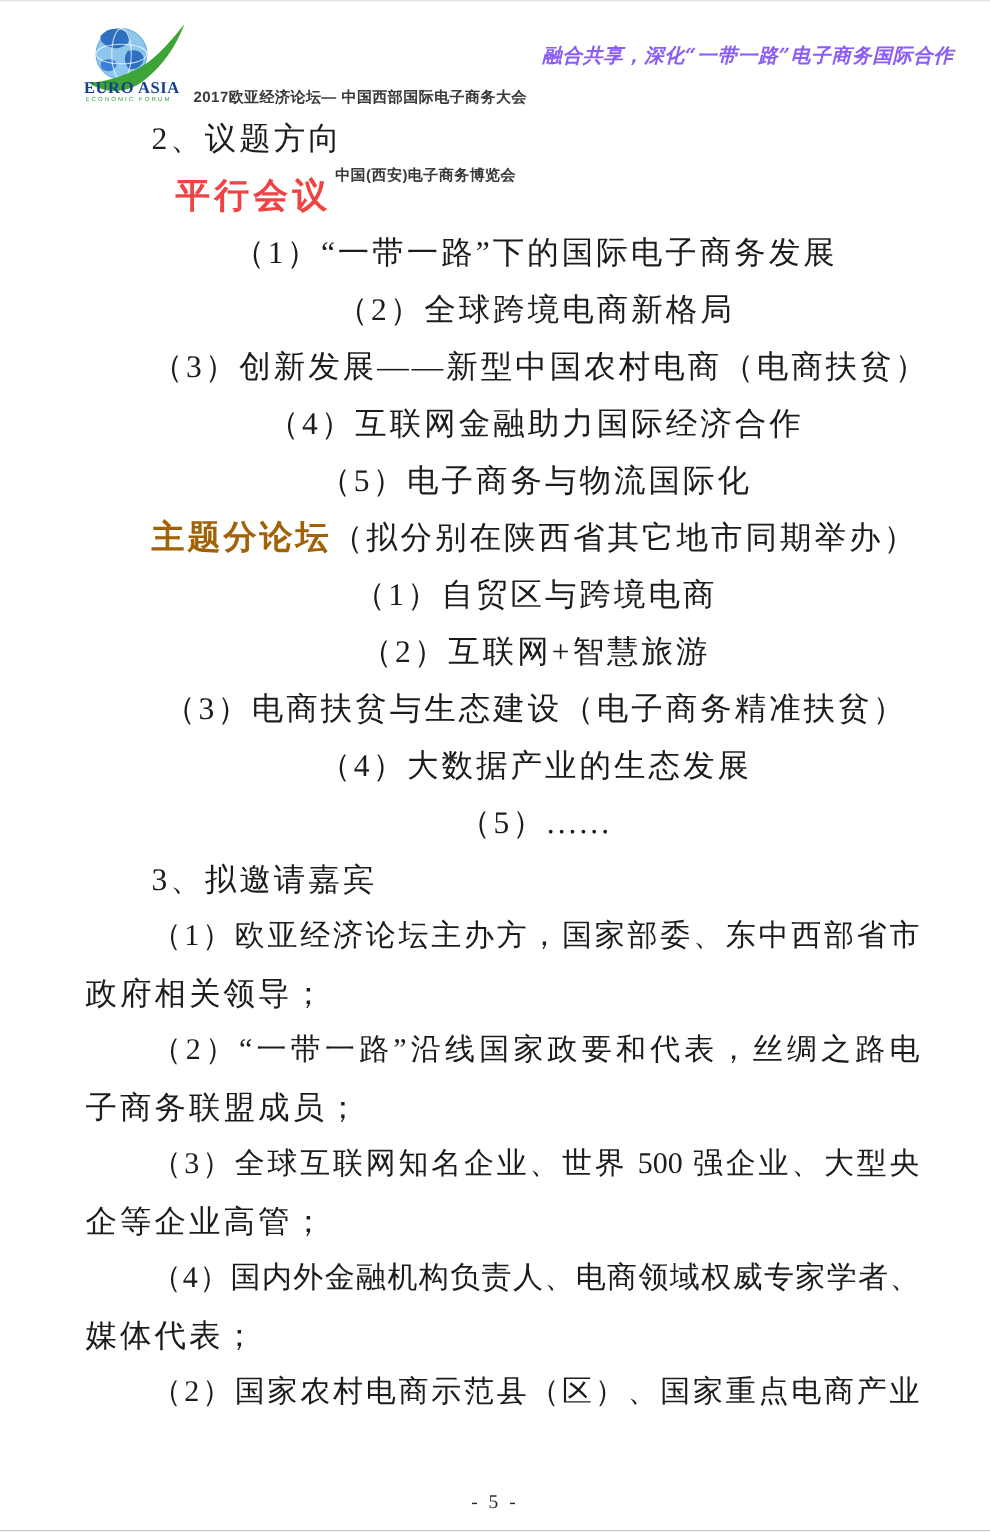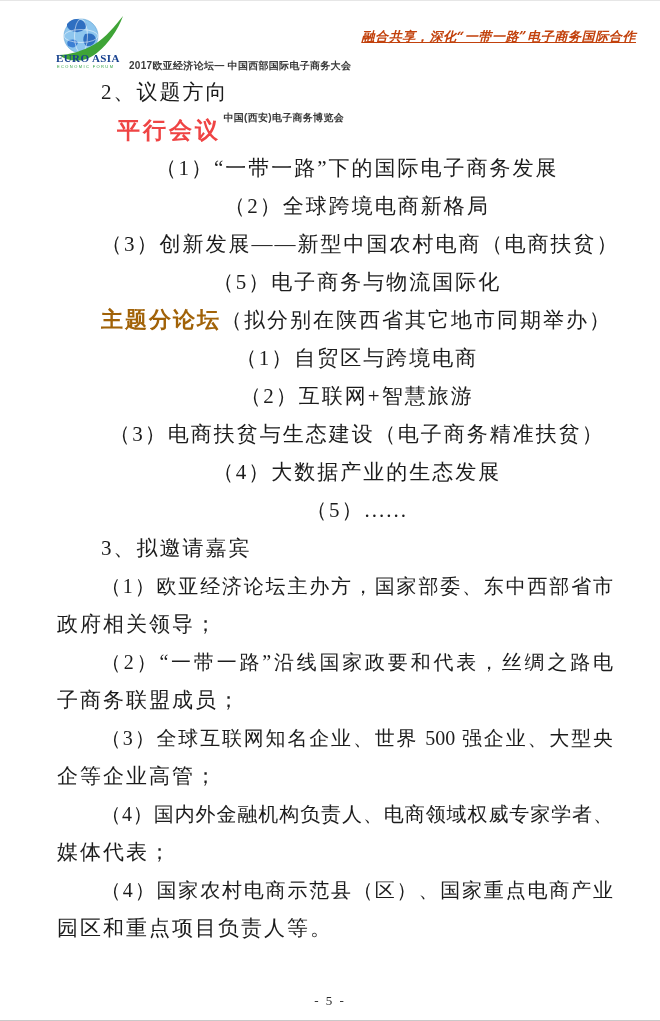--- a/index.html
+++ b/index.html
@@ -30,23 +30,22 @@
     font-size:10px; line-height:17px;
     letter-spacing:0.3px;
     color:#3a3a3a;
   }
   .titles div { white-space:nowrap;margin-top:35px; }
   .slogan {
     margin-left:auto; padding-top:15px;
     font-family:"DejaVu Serif","Liberation Serif",serif;
     font-style:italic; font-weight:700;
     font-size:13px; letter-spacing:0.6px;
-    color:#c2410c;
+    color:#8b5cf6;
     white-space:nowrap;
-    text-decoration:underline;
   }
 
   
   .body-text {
     position:absolute; top:72px; left:57px; width:556px;
     font-size:21px; letter-spacing:2px; color:#1c1c1c;
   }
   .line { height:38px; line-height:38px; white-space:nowrap; }
   .numbered-heading { padding-left:44px; }
   .list-item        { padding-left:44px;text-align:center; }
@@ -104,35 +103,35 @@
 
     <div class="slogan">融合共享，深化“一带一路”电子商务国际合作</div>
   </div>
 
   <div class="body-text">
       <div class="line numbered-heading">2、议题方向</div>
       <div class="line bold-heading">平行会议</div>
       <div class="line list-item">（1）“一带一路”下的国际电子商务发展</div>
       <div class="line list-item">（2）全球跨境电商新格局</div>
       <div class="line list-item">（3）创新发展——新型中国农村电商（电商扶贫）</div>
+      <div class="line list-item">（4）互联网金融助力国际经济合作</div>
       <div class="line list-item">（5）电子商务与物流国际化</div>
       <div class="line mixed-heading"><span class="bold-part">主题分论坛</span><span>（拟分别在陕西省其它地市同期举办）</span></div>
       <div class="line list-item">（1）自贸区与跨境电商</div>
       <div class="line list-item">（2）互联网+智慧旅游</div>
       <div class="line list-item">（3）电商扶贫与生态建设（电子商务精准扶贫）</div>
       <div class="line list-item">（4）大数据产业的生态发展</div>
       <div class="line list-item">（5）......</div>
       <div class="line numbered-heading">3、拟邀请嘉宾</div>
       <div class="line list-item justify">（1）欧亚经济论坛主办方，国家部委、东中西部省市</div>
       <div class="line continuation">政府相关领导；</div>
       <div class="line list-item justify">（2）“一带一路”沿线国家政要和代表，丝绸之路电</div>
       <div class="line continuation">子商务联盟成员；</div>
       <div class="line list-item justify">（3）全球互联网知名企业、世界 500 强企业、大型央</div>
       <div class="line continuation">企等企业高管；</div>
       <div class="line list-item justify">（4）国内外金融机构负责人、电商领域权威专家学者、</div>
       <div class="line continuation">媒体代表；</div>
-      <div class="line list-item justify">（4）国家农村电商示范县（区）、国家重点电商产业</div>
-      <div class="line continuation">园区和重点项目负责人等。</div>
+      <div class="line list-item justify">（2）国家农村电商示范县（区）、国家重点电商产业</div>
     </div>
 
   <div class="footer">- 5 -</div>
 
 </div>
 
 </body></html>

